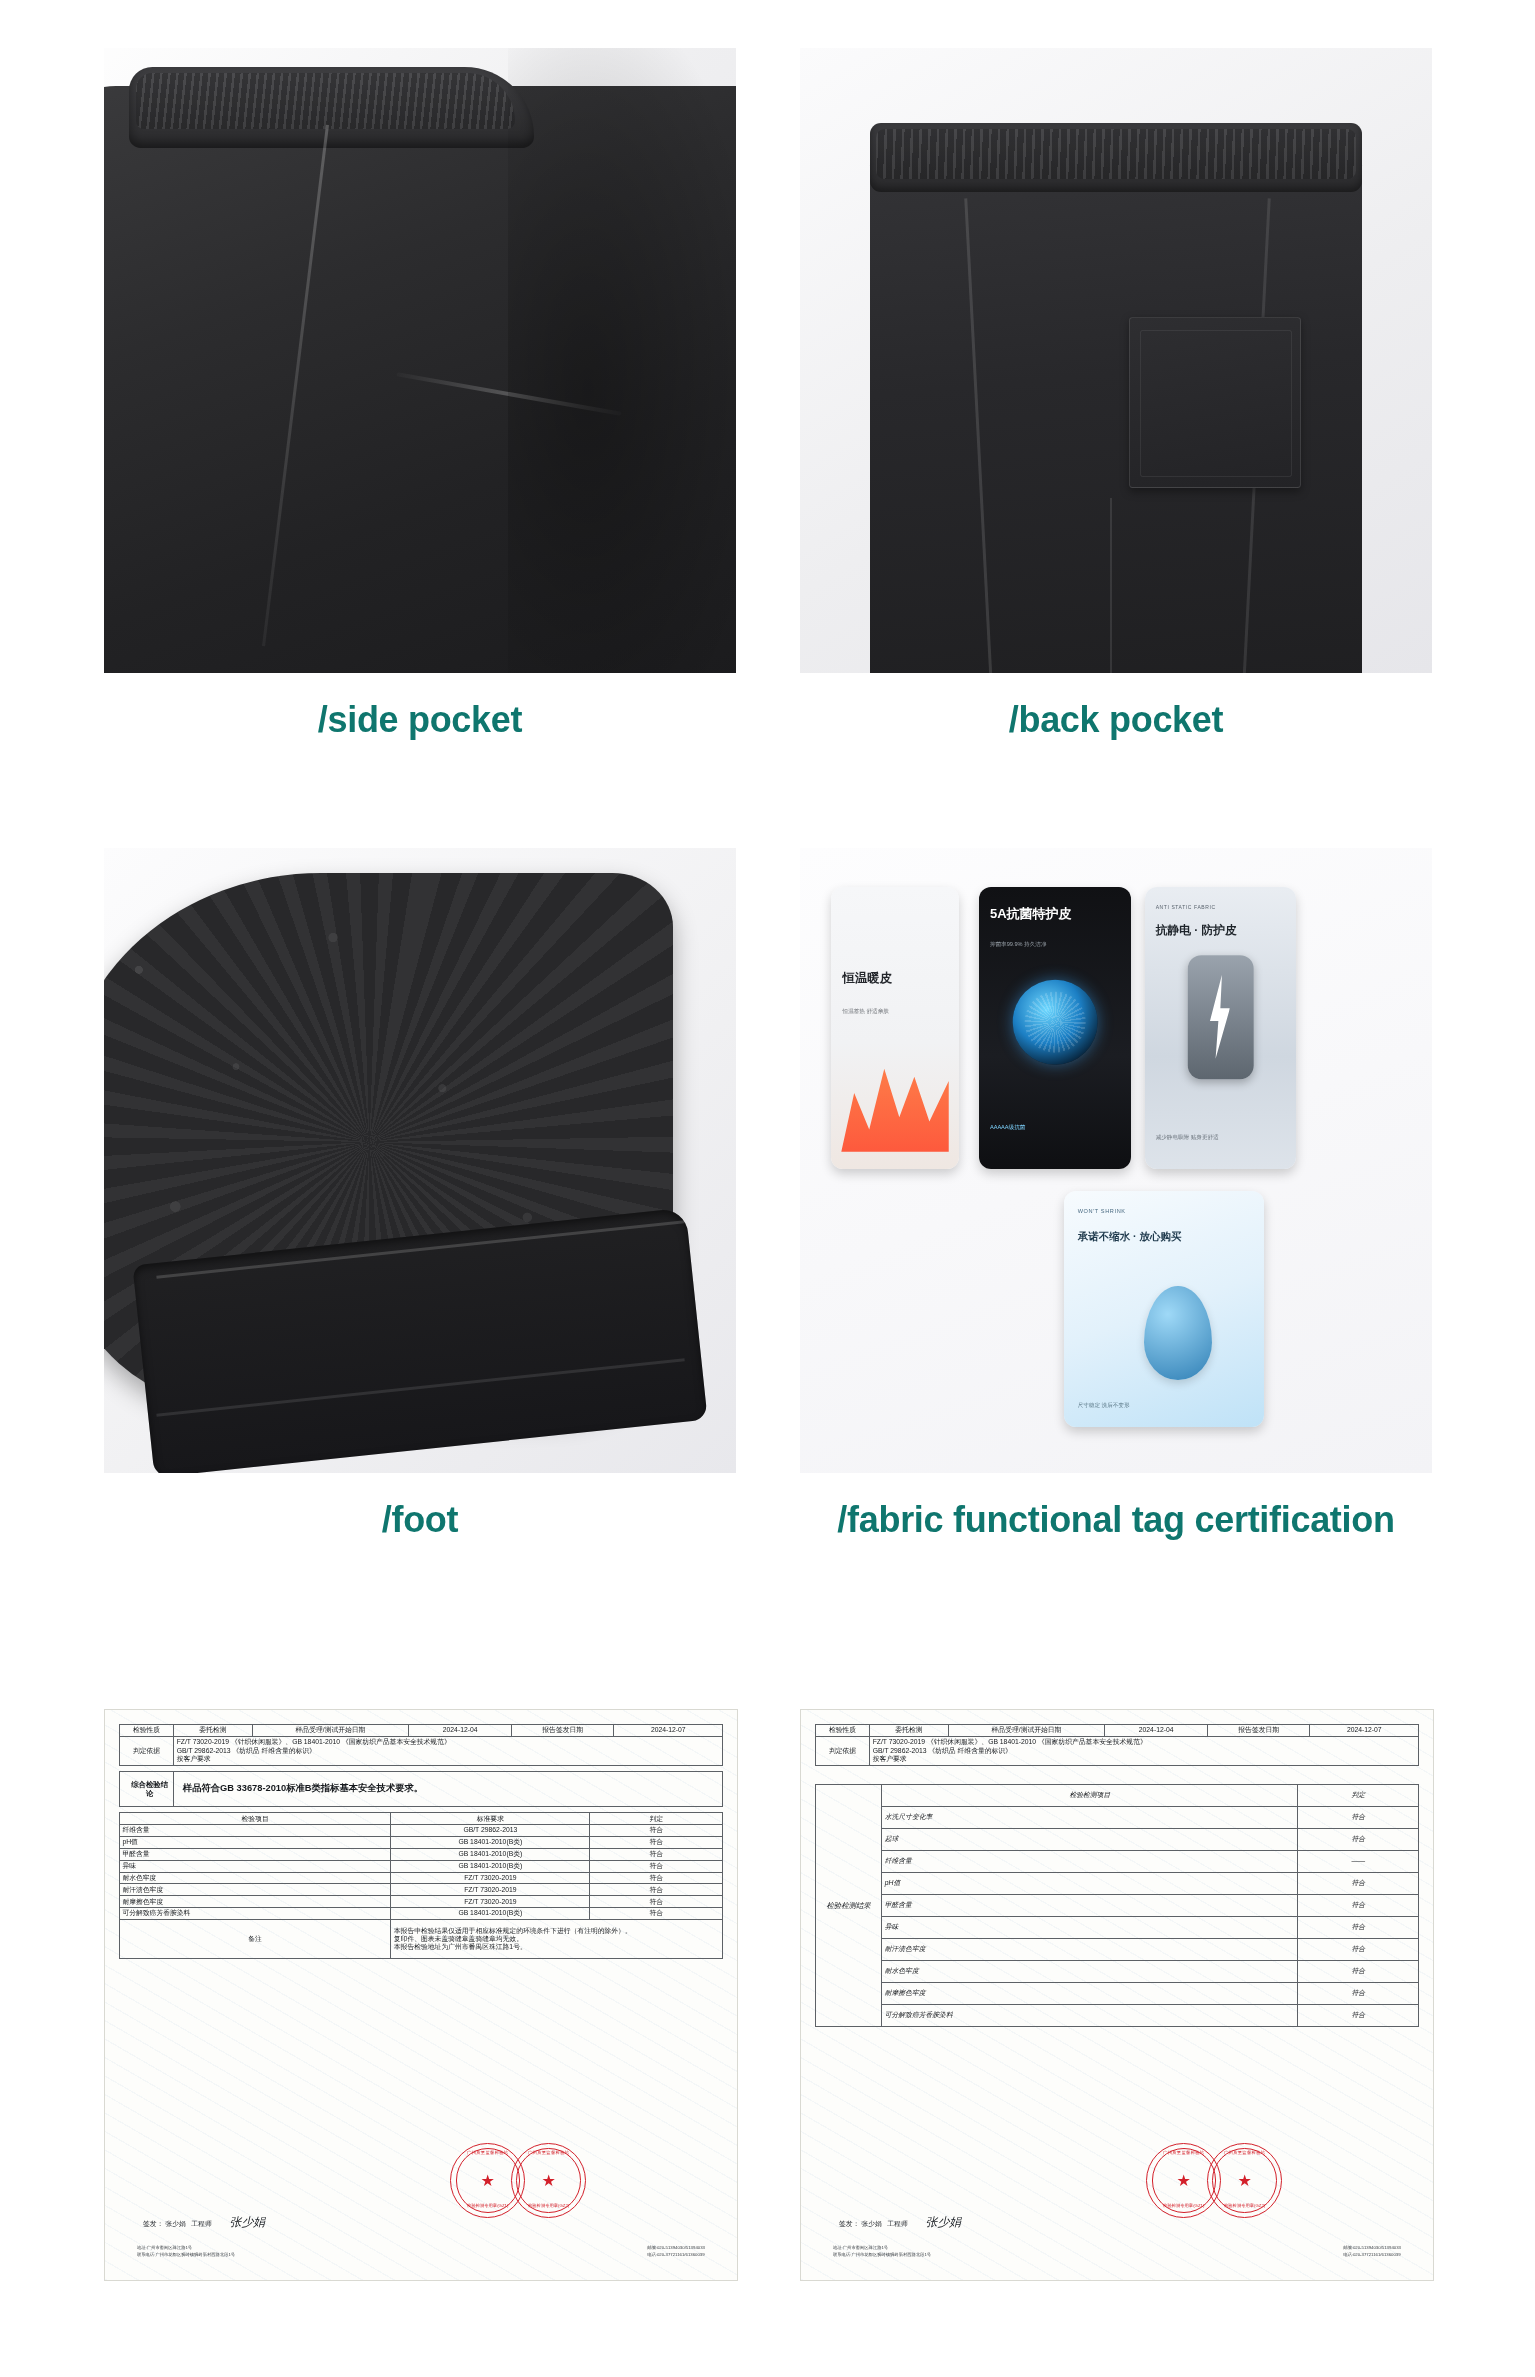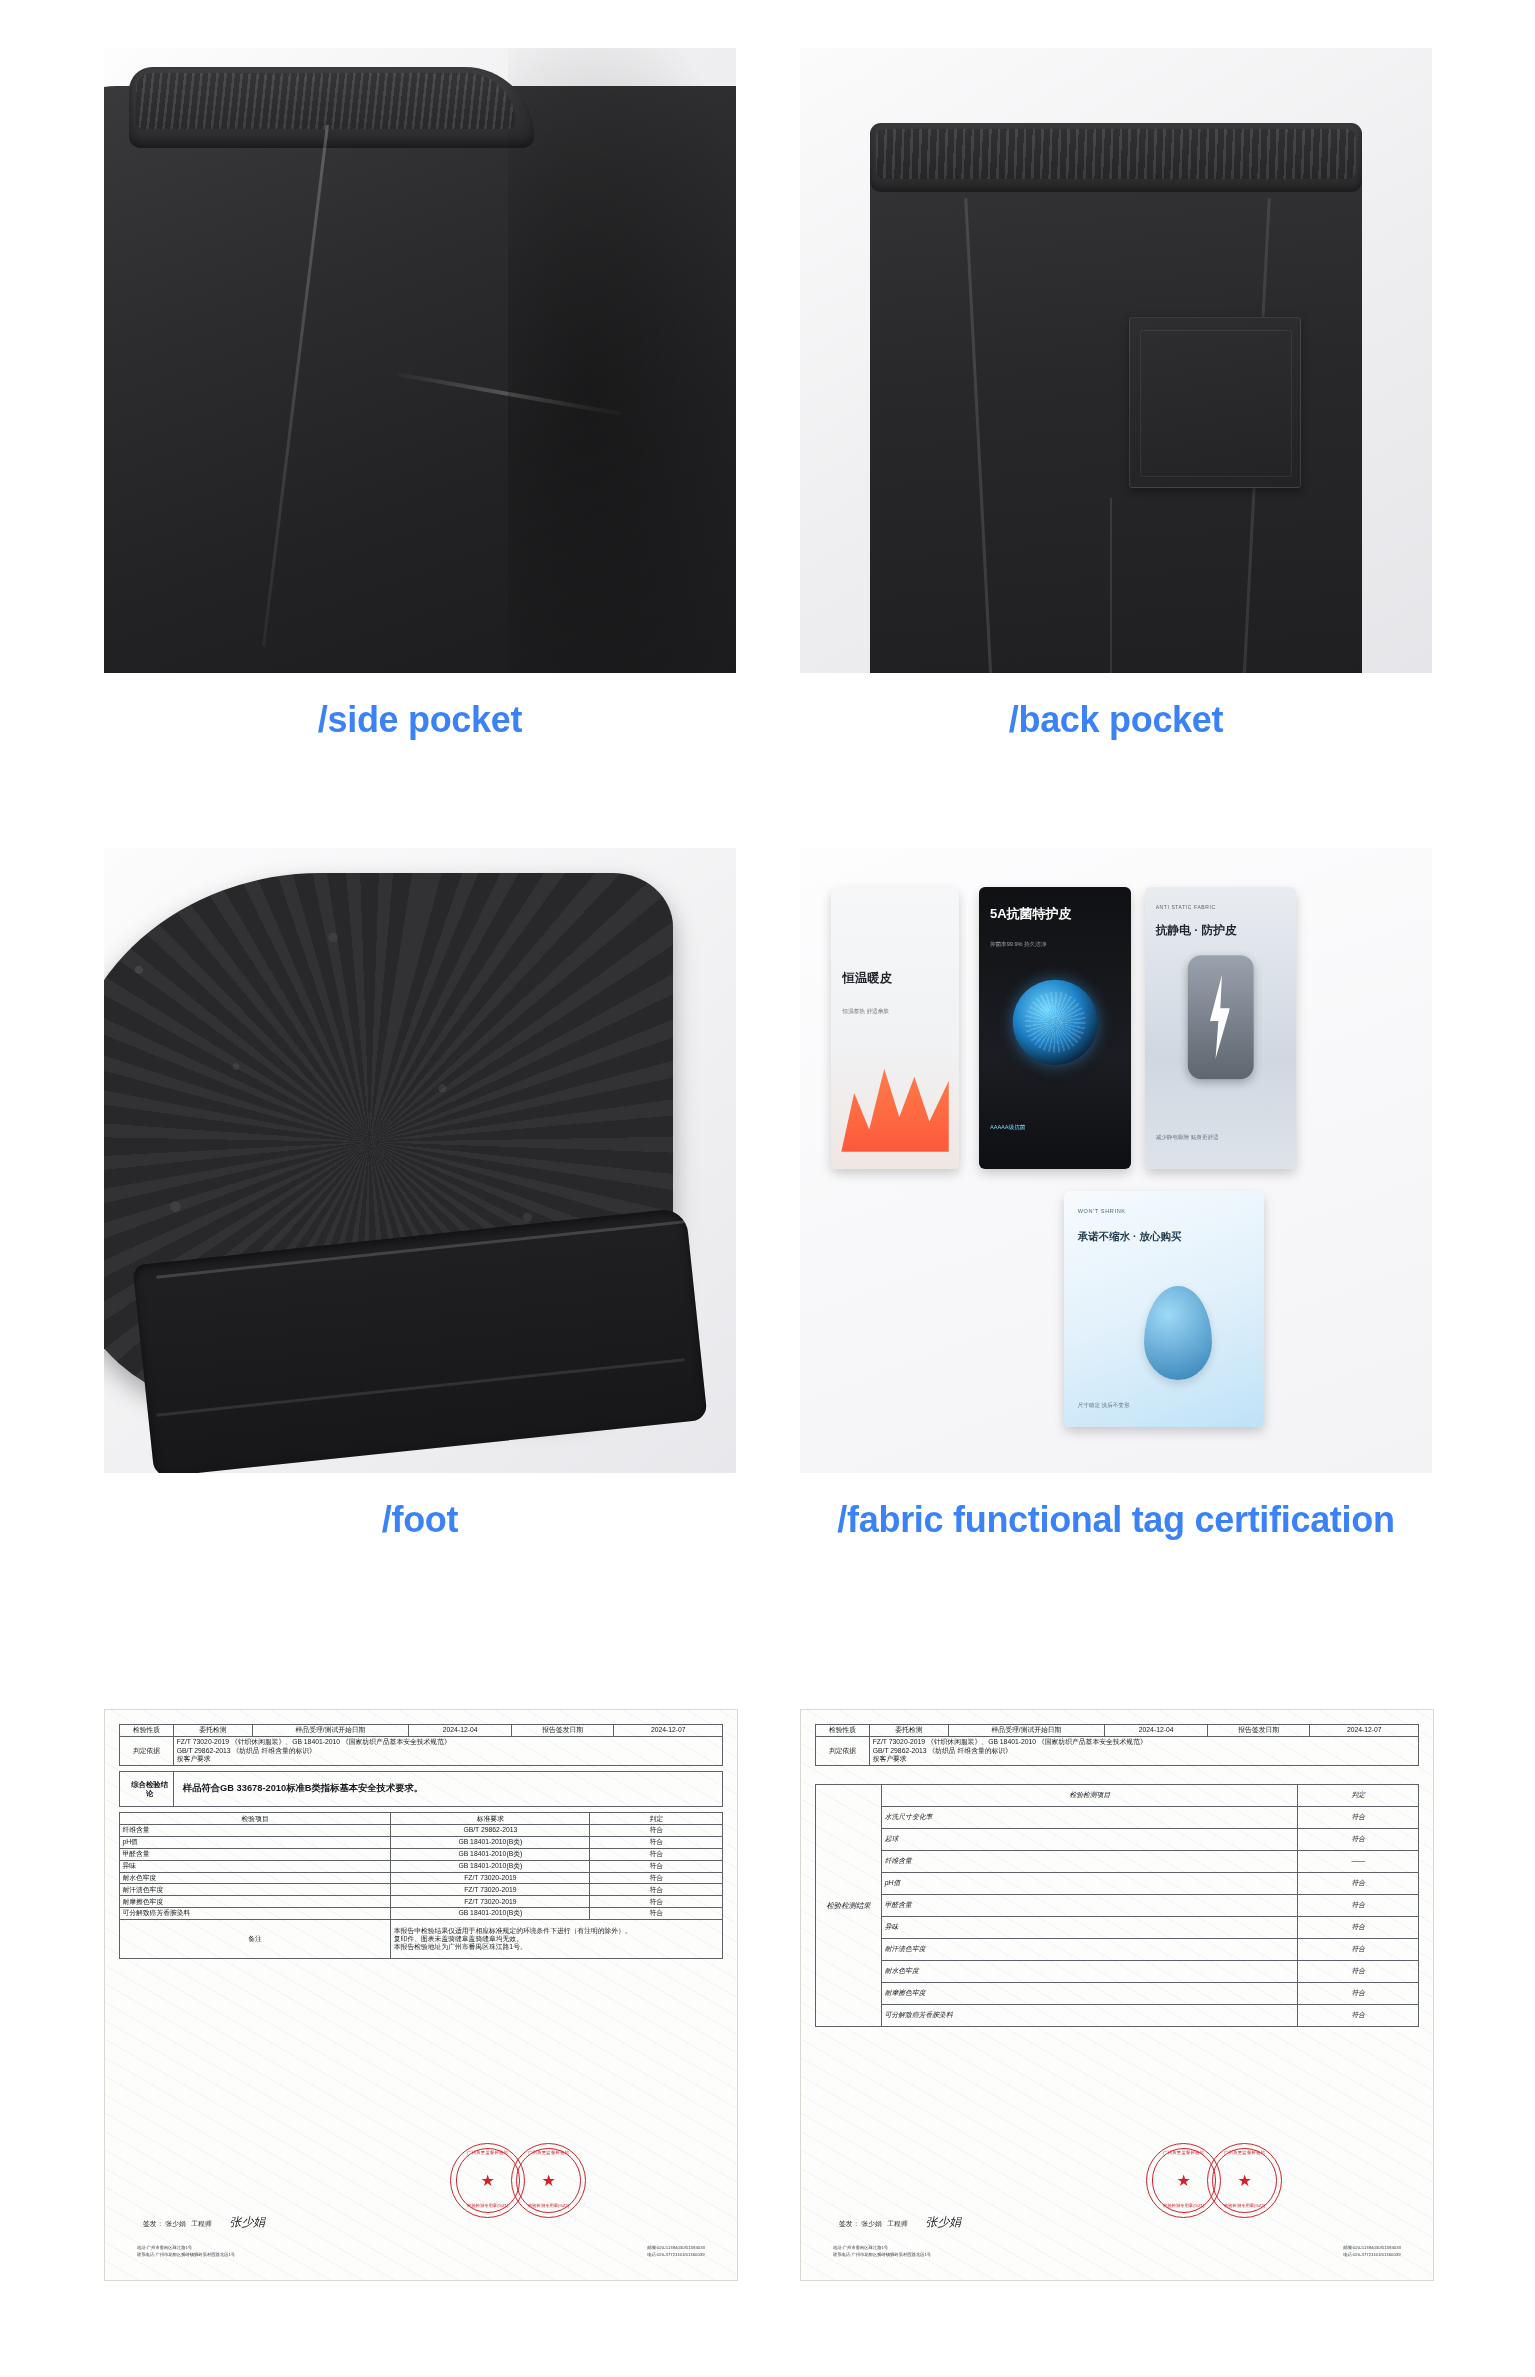--- a/index.html
+++ b/index.html
@@ -1,21 +1,21 @@
 <!DOCTYPE html>
 <html style="font-size:10px"><head>
 <meta charset="utf-8">
 <style>
   html,body{margin:0;padding:0;background:#ffffff;}
   body{width:1535px;height:2377px;font-family:"Liberation Sans",sans-serif;-webkit-font-smoothing:antialiased;}
   .page{position:relative;width:1535px;height:2377px;background:#fff;overflow:hidden;}
 
   .cell{position:absolute;}
   .photo{position:relative;overflow:hidden;background:#f2f2f2;}
-  .caption{font-weight:bold;color:#3b82f6;text-align:center;letter-spacing:-0.3px;}
+  .caption{font-weight:bold;color:#0f766e;text-align:center;letter-spacing:-0.3px;}
 
   
   .ph-bg{position:absolute;inset:0;background:#f4f4f5;}
   .ph-diag{position:absolute;inset:0;background:
       linear-gradient(135deg, rgba(255,255,255,0.85) 0%, rgba(238,238,240,0.9) 48%, rgba(228,228,232,0.95) 100%);}
 
   
   .sp-fabric{position:absolute;left:-4%;top:6%;width:112%;height:100%;
      background:linear-gradient(160deg,#3a3a3c 0%,#2c2c2e 32%,#222224 62%,#1a1a1c 100%);
      border-top-left-radius:37px 18.6px;}
@@ -77,21 +77,21 @@
   .ft-cuff{position:absolute;left:6%;top:62%;width:88%;height:34%;
      background:linear-gradient(180deg,#202022 0%,#17171a 100%);
      border-radius:12.4px 25px 15px 15px;transform:rotate(-6deg);
      box-shadow:inset 0 3.7px 8.7px rgba(0,0,0,.5);}
   .ft-cuffline{position:absolute;left:8%;top:64%;width:84%;height:2.5px;background:rgba(255,255,255,.16);transform:rotate(-6deg);}
   .ft-cuffline2{position:absolute;left:8%;top:86%;width:84%;height:2.5px;background:rgba(255,255,255,.10);transform:rotate(-6deg);}
 
   
   .tags-bg{position:absolute;inset:0;background:linear-gradient(160deg,#fdfdfe,#f3f3f6);}
   .tagwrap{position:absolute;left:4%;top:4.5%;width:92%;height:90%;}
-  .tag{position:absolute;border-radius:6px;overflow:hidden;box-shadow:0 5px 11px rgba(0,0,0,.18);}
+  .tag{position:absolute;border-radius:12px;overflow:hidden;box-shadow:0 5px 11px rgba(0,0,0,.18);}
   .tag .t-title{font-weight:bold;line-height:1.1;}
   .tag .t-sub{opacity:.8;line-height:1.25;}
 
   .tag1{left:1%;top:2%;width:22%;height:50%;
      background:linear-gradient(180deg,#f6f7f9 0%,#f1f2f4 55%,#efe7e2 100%);}
   .tag1 .flame{position:absolute;left:8%;bottom:6%;width:84%;height:36%;
      background:linear-gradient(180deg,#ff7a3d,#ff4d2e);
      clip-path:polygon(0% 100%,12% 42%,26% 78%,40% 18%,54% 66%,68% 26%,82% 70%,100% 30%,100% 100%);
      opacity:.92;}
   .tag2{left:26.5%;top:2%;width:26%;height:50%;background:linear-gradient(180deg,#101114,#1b1d22 60%,#0e0f12);}

